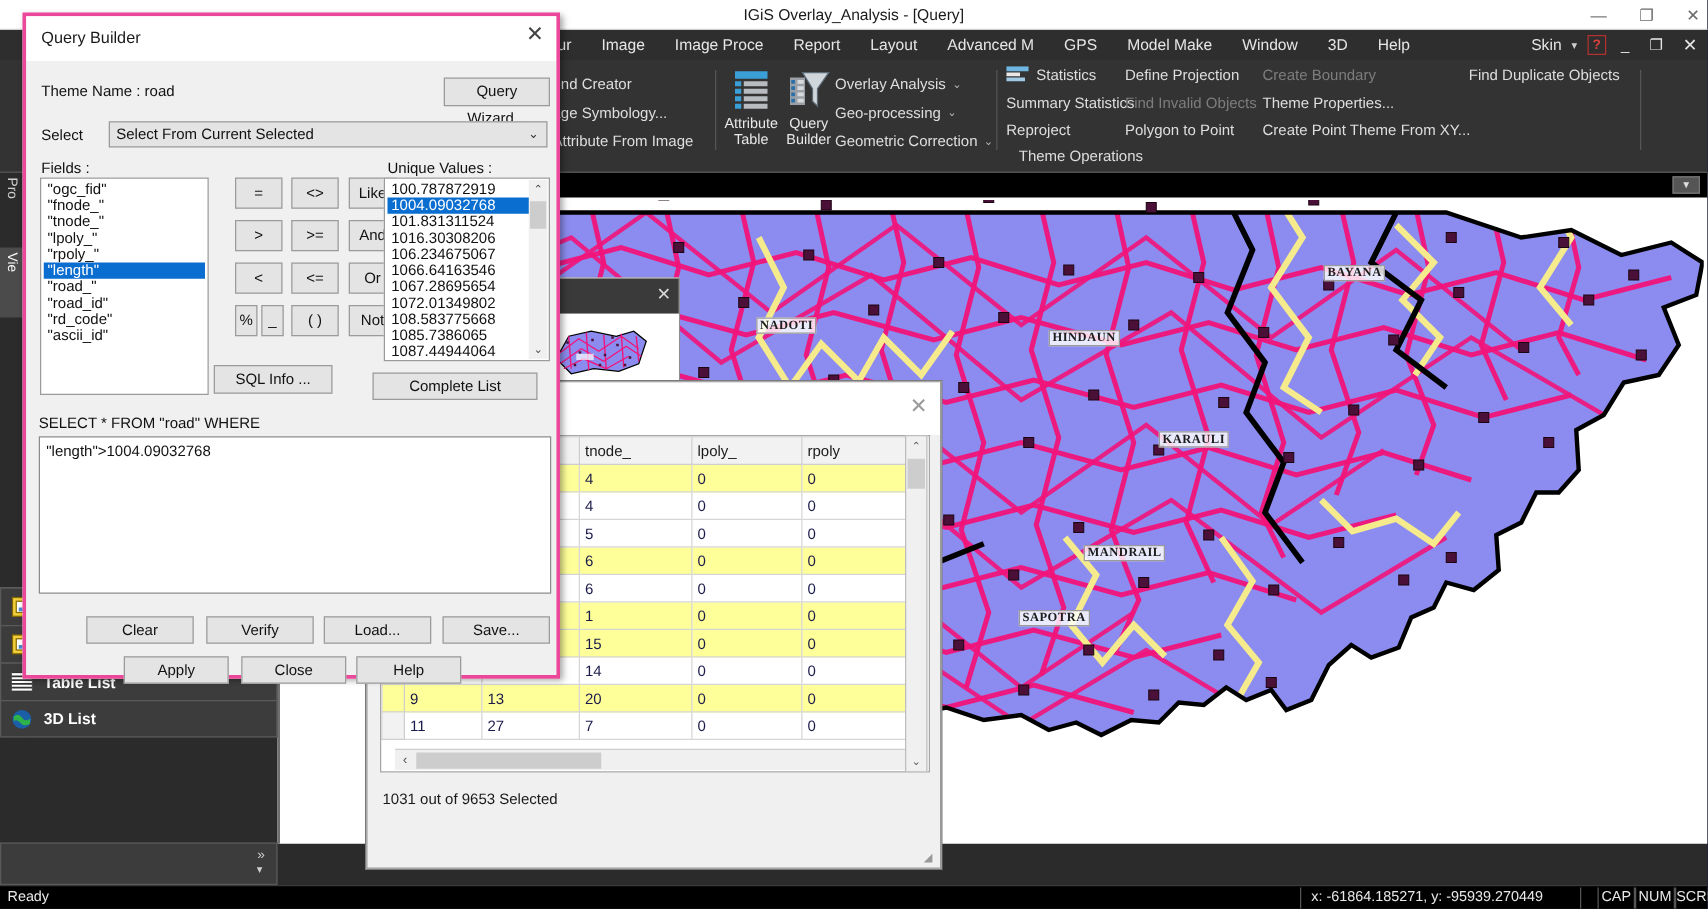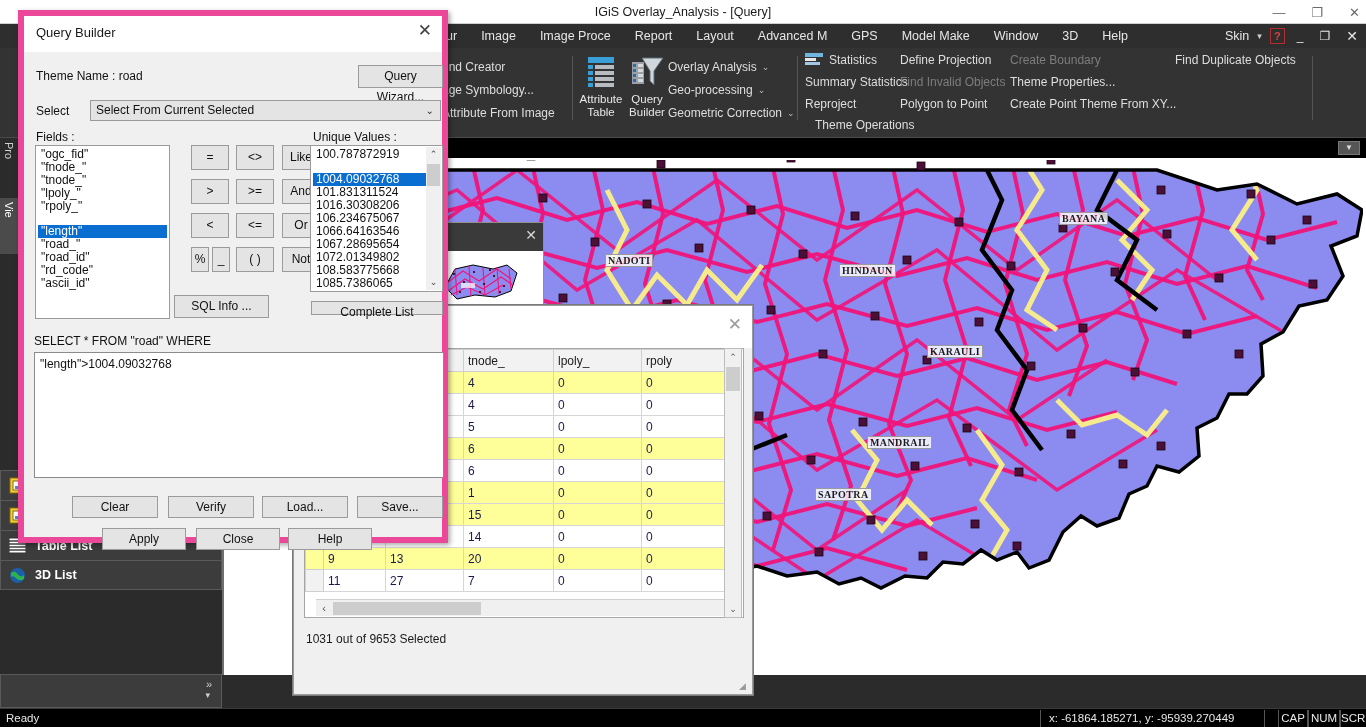--- a/index.html
+++ b/index.html
@@ -148,21 +148,21 @@
     position:absolute; left:440px; top:222px; width:104px; height:102px;
     background:#ffffff; border:1px solid #8f8f8f;
   }
   .preview-title{ position:absolute; left:0; top:0; width:100%; height:28px; background:#3a3a3a; }
   .preview-close{ position:absolute; right:6px; top:4px; color:#d8d8d8; font-size:14px; }
   .preview-body{ position:absolute; left:0; top:28px; right:0; bottom:0; background:#fff; overflow:hidden; }
 
   
   .qb{
     position:absolute; left:18px; top:10px; width:430px; height:533px;
-    background:#f0f0f0; border:6px solid #ec4899; box-shadow:2px 2px 5px rgba(0,0,0,.35);
+    background:#f0f0f0; border:3px solid #ec4899; box-shadow:2px 2px 5px rgba(0,0,0,.35);
   }
   .qb-title{ position:absolute; left:0; top:0; width:100%; height:36px; background:#ffffff; }
   .qb-title .t{ position:absolute; left:12px; top:9px; font-size:13px; color:#1a1a1a; }
   .qb-close{ position:absolute; right:10px; top:6px; color:#444; font-size:17px; line-height:17px; }
   .qb-body{ position:absolute; left:0; top:36px; right:0; bottom:0; background:#f0f0f0; }
 
   .lbl{ font-size:12px; color:#111; }
   .gbtn{
     background:#e4e4e4; border:1px solid #9b9b9b; font-size:12px; color:#111;
     text-align:center; line-height:19px; height:21px;
@@ -173,21 +173,21 @@
   }
   .combo{
     position:absolute; background:#e4e4e4; border:1px solid #9b9b9b; height:21px;
     font-size:12px; color:#111; line-height:19px; padding-left:5px;
   }
   .combo .cv{ position:absolute; right:6px; top:0; font-size:10px; color:#333; }
   .listbox{
     position:absolute; background:#fff; border:1px solid #9b9b9b; overflow:hidden;
   }
   .lbitem{ font-size:12px; color:#111; padding:0 3px; height:13px; line-height:13px; white-space:nowrap; font-family:"Liberation Sans", sans-serif; }
-  .lbitem.sel{ background:#0a6ed1; color:#fff;margin-top:12px; }
+  .lbitem.sel{ background:#0a6ed1; color:#fff; }
   .uv-scroll{ position:absolute; right:1px; top:1px; width:15px; bottom:1px; background:#f0f0f0; }
   .uv-scroll .arr{ position:absolute; left:0; width:15px; height:15px; text-align:center; font-size:9px; color:#444; line-height:15px; }
   .uv-scroll .thumb{ position:absolute; left:1px; top:17px; width:13px; height:22px; background:#cdcdcd; }
   .sqlbox{
     position:absolute; background:#fff; border:1px solid #8b8b8b;
     font-size:12px; color:#111; padding:4px 5px;
   }
   .dlgbtn{
     position:absolute; background:#e4e4e4; border:1px solid #9b9b9b; font-size:12px;
     color:#111; text-align:center; height:22px; line-height:20px;
@@ -830,21 +830,21 @@
         <div class="lbitem">1085.7386065</div>
         <div class="lbitem">1087.44944064</div>
 
         <div class="uv-scroll">
           <span class="arr" style="top:0">⌃</span>
           <span class="arr" style="bottom:0">⌄</span>
           <div class="thumb"></div>
         </div>
       </div>
 
-      <div class="gbtn" style="position:absolute;left:287px;top:249px;width:132px;height:14px;line-height:20px">Complete List</div>
+      <div class="gbtn" style="position:absolute;left:277px;top:249px;width:132px;height:22px;line-height:20px">Complete List</div>
 
       <div class="lbl" style="position:absolute;left:10px;top:282px">SELECT * FROM "road" WHERE</div>
       <div class="sqlbox" style="left:10px;top:300px;width:410px;height:126px">
         <span>"length"&gt;1004.09032768</span>
       </div>
 
       <div class="dlgbtn" style="left:48px;top:444px;width:86px">Clear</div>
       <div class="dlgbtn" style="left:144px;top:444px;width:86px">Verify</div>
       <div class="dlgbtn" style="left:238px;top:444px;width:86px">Load...</div>
       <div class="dlgbtn" style="left:333px;top:444px;width:86px">Save...</div>

